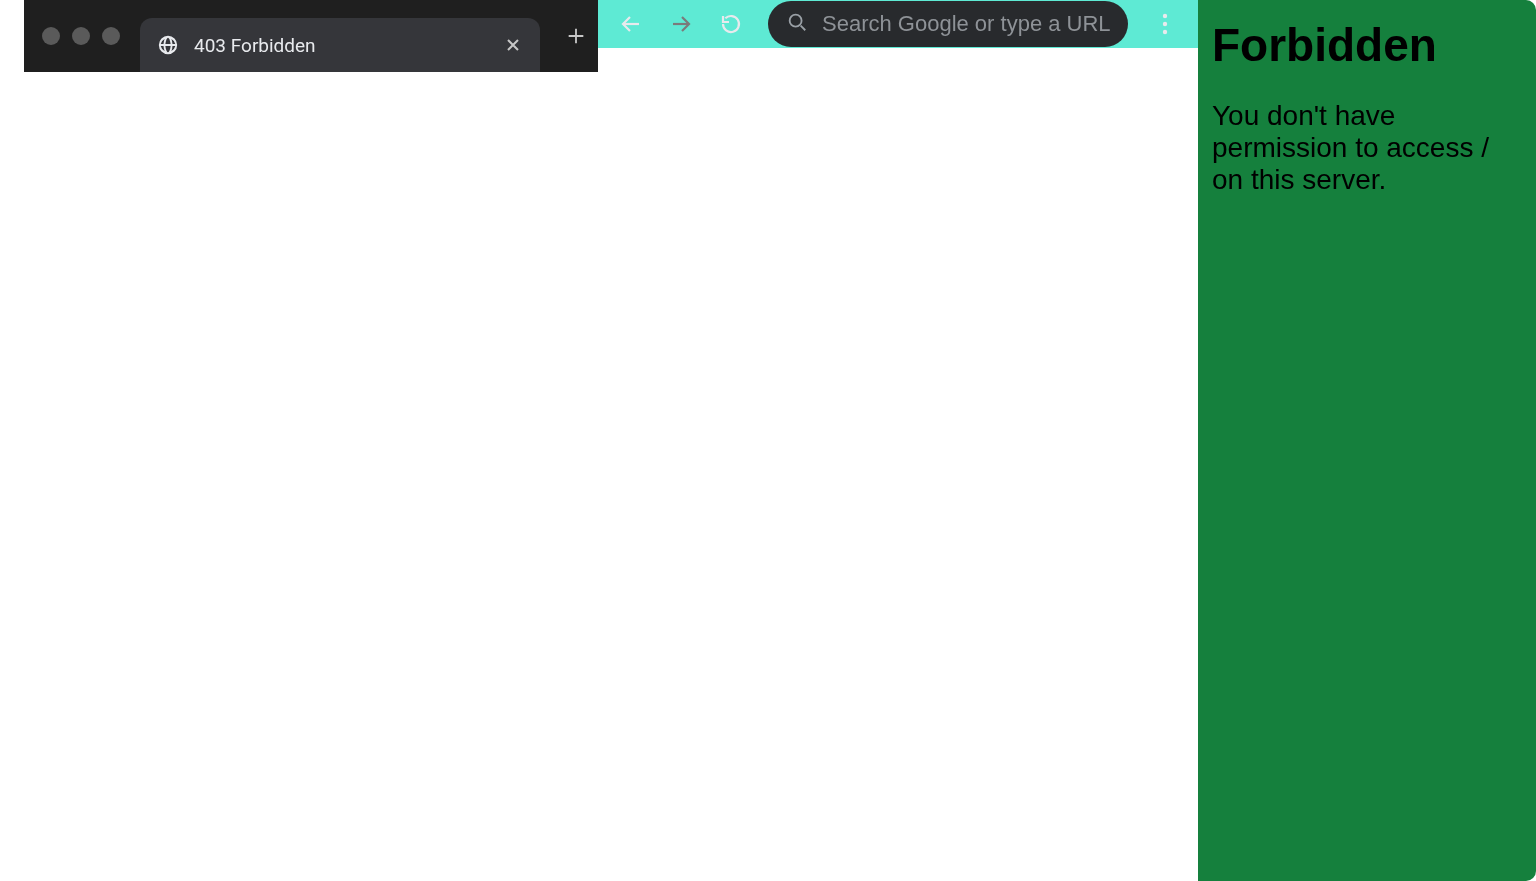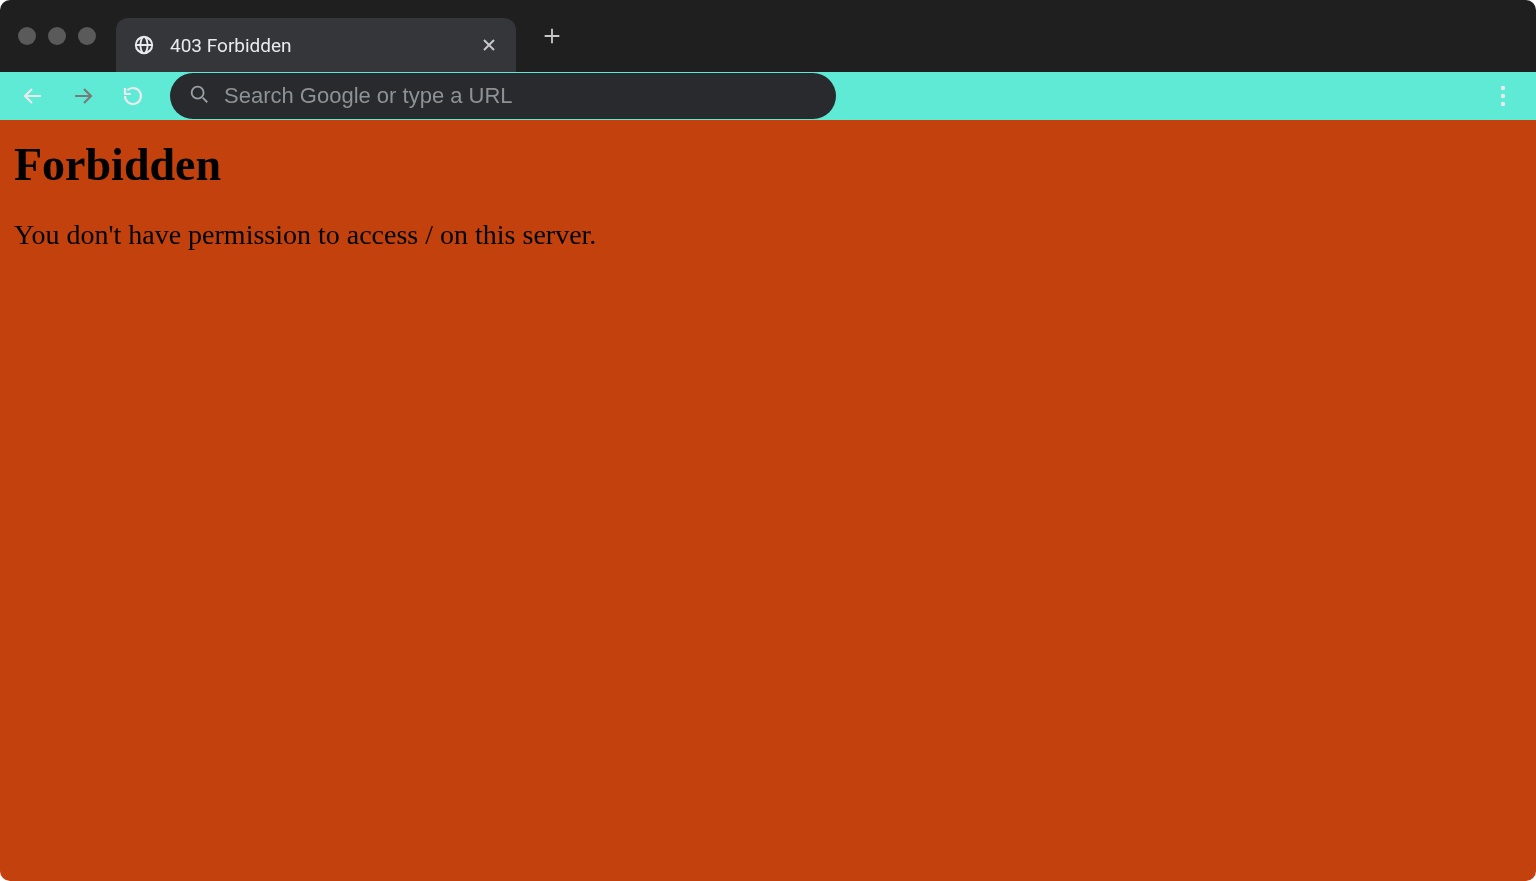--- a/index.html
+++ b/index.html
@@ -1,24 +1,25 @@
 <!DOCTYPE html>
 <html><head>
 <meta charset="utf-8">
 <style>
   * { box-sizing: border-box; margin: 0; padding: 0; }
   html, body { width: 1536px; height: 881px; overflow: hidden; font-family: -apple-system, BlinkMacSystemFont, "Segoe UI", Roboto, sans-serif; background:#fff;}
   .browser-window {
     width: 1536px;
     height: 881px;
     display: flex;
-    flex-direction: column;
+    flex-direction: row;
     border-radius: 10px;
     overflow: hidden;
     background: #fff;
+    padding-left: 24px;
   }
   .titlebar {
     height: 72px;
     background: #1f1f1f;
     display: flex;
     align-items: stretch;
     padding-left: 18px;
   }
   .traffic-lights {
     display: flex;
@@ -117,23 +118,23 @@
   .toolbar-spacer{flex:1;}
   .menu-btn{
     width:42px;height:42px;
     display:flex;align-items:center;justify-content:center;
     cursor:pointer;
     margin-left:auto;
   }
   .menu-btn svg{width:6px;height:24px;fill:#e8eaed;}
   .content{
     flex:1;
-    background:#c2410c;
+    background:#15803d;
     padding: 18px 14px;
-    font-family: Liberation Serif, serif;
+    font-family: Liberation Sans, sans-serif;
     color:#000;
   }
   .content h1{
     font-size:46px;
     font-weight:bold;
     margin-bottom:28px;
   }
   .content p{
     font-size:28px;
   }

